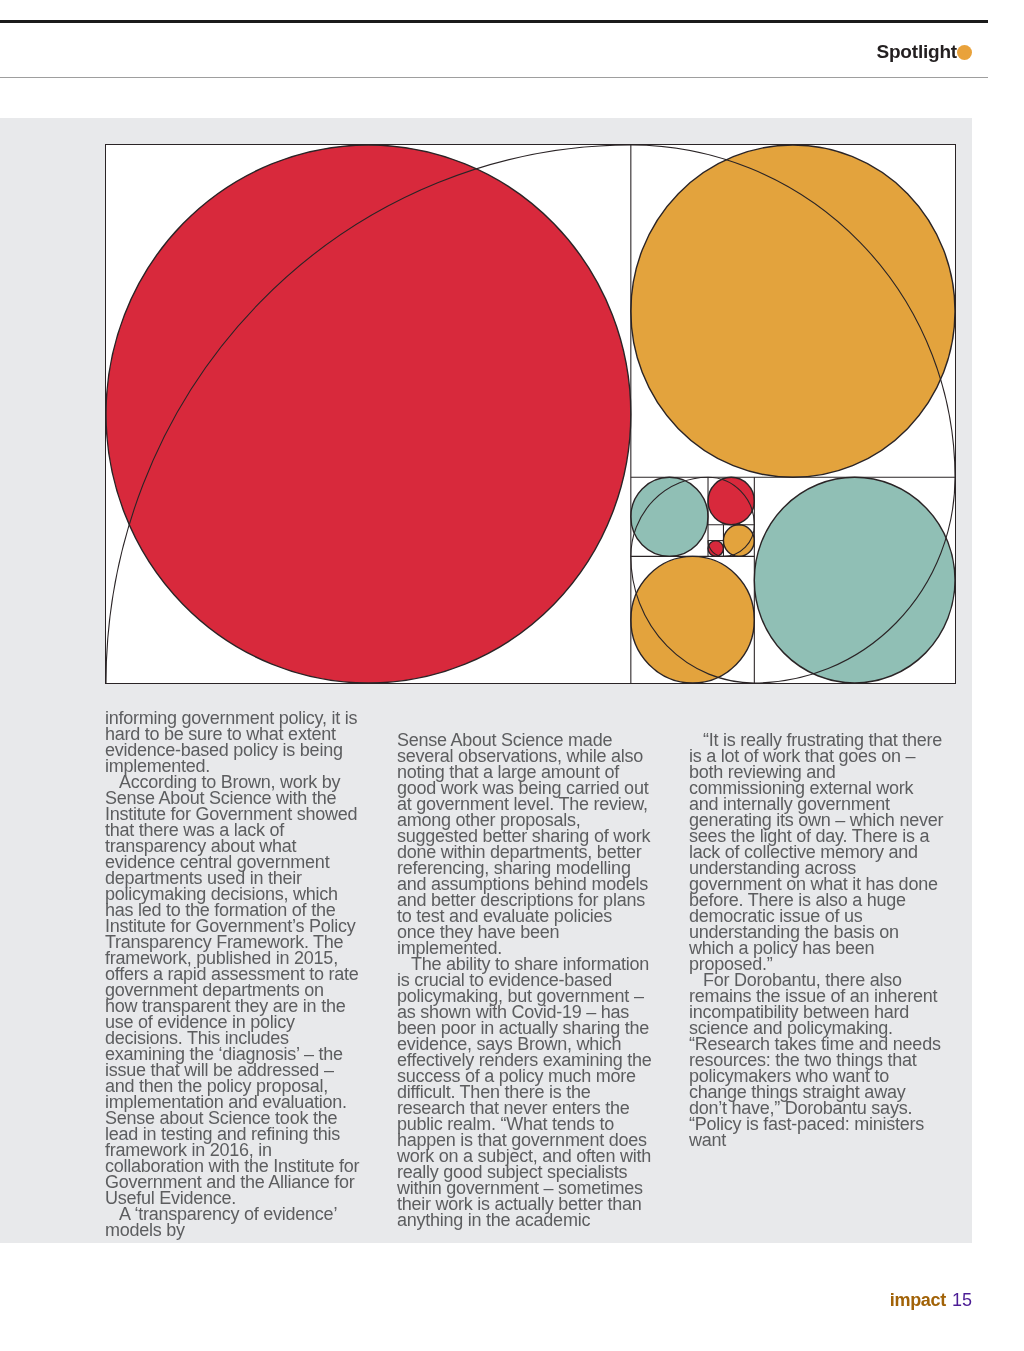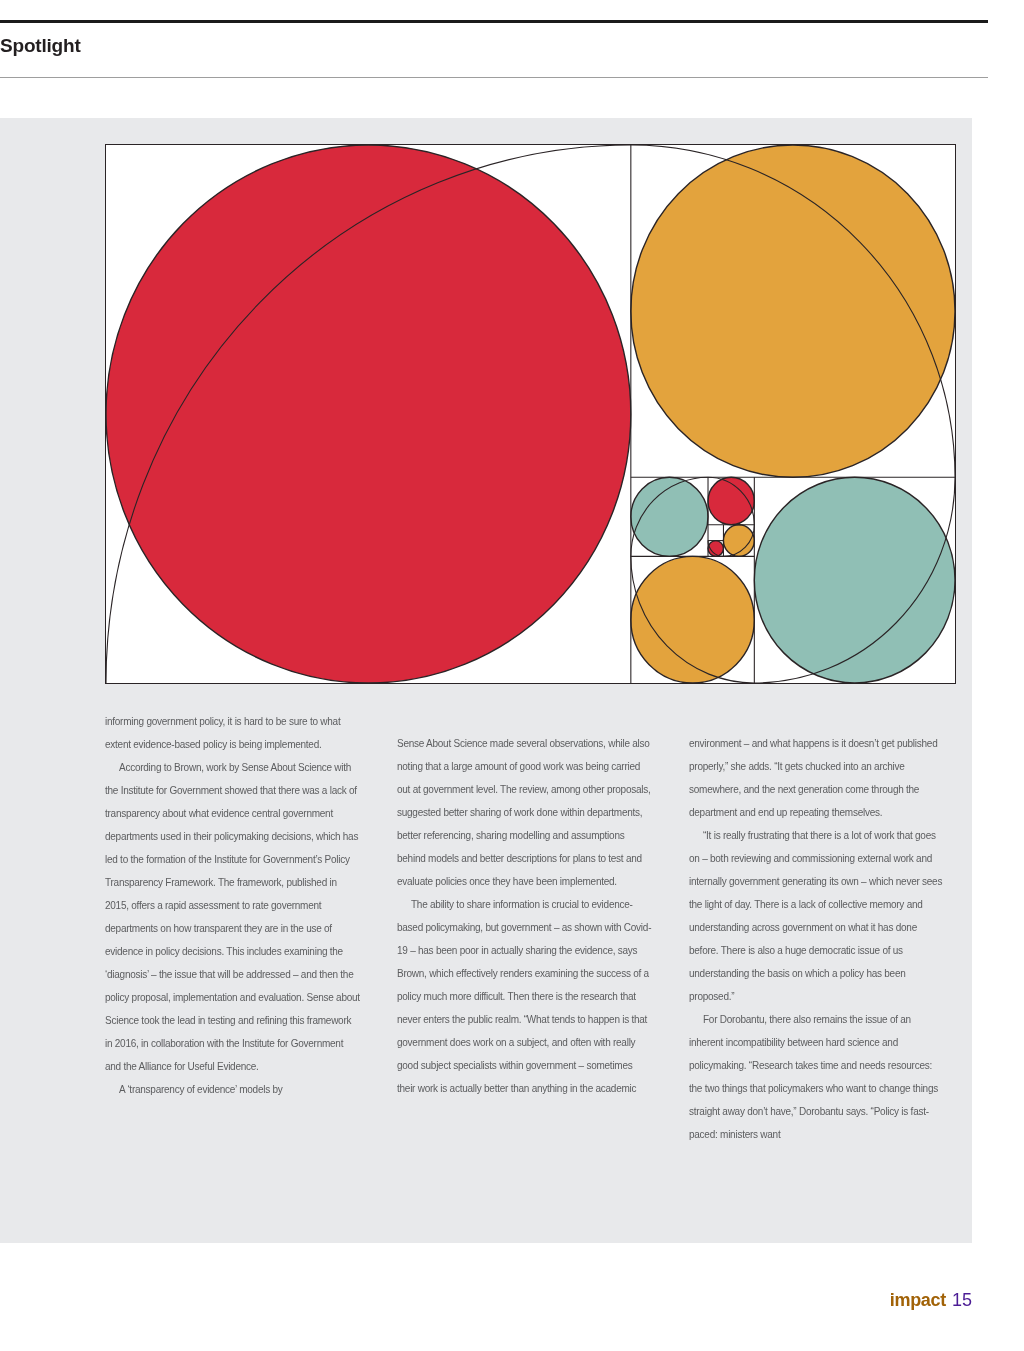--- a/index.html
+++ b/index.html
@@ -4,40 +4,40 @@
 <style>
   html,body{margin:0;padding:0;background:#ffffff;}
   .page{
     position:relative;width:1024px;height:1351px;background:#ffffff;
     font-family:"Liberation Sans","DejaVu Sans",sans-serif;overflow:hidden;
   }
   .rule-thick{position:absolute;left:0;top:20px;width:988px;height:3px;background:#1b1b1b;}
   .rule-thin{position:absolute;left:0;top:77px;width:988px;height:1px;background:#9e9e9e;}
   .header-row{
     position:absolute;left:0;top:38px;width:972px;height:28px;
-    display:flex;justify-content:flex-end;align-items:flex-start;gap:9px;flex-direction:column;
+    display:flex;justify-content:flex-end;align-items:center;
   }
   .spotlight{
     font-size:19px;font-weight:bold;color:#231f20;letter-spacing:-0.2px;
   }
   .spotlight-dot{width:15px;height:15px;border-radius:50%;}
   .panel{position:absolute;left:0;top:118px;width:972px;height:1125px;}
   .artbox{
     position:absolute;left:105px;top:26px;width:849px;height:538px;
     background:#ffffff;border:1.5px solid #2a2426;
   }
   .artbox svg{display:block;width:100%;height:100%;}
   .columns{
     position:absolute;left:105px;top:592px;width:840px;
     display:flex;gap:37px;
   }
   .col{width:255px;}
   .col.offset{padding-top:22px;}
   .col p{
-    margin:0;font-size:10px;line-height:23px;letter-spacing:-0.25px;
+    margin:0;font-size:18px;line-height:16px;letter-spacing:-0.25px;
     color:#5c5d5f;
   }
   .col p.indent{text-indent:14px;}
   .footer{
     position:absolute;left:0;top:1290px;width:972px;text-align:right;
     font-size:18px;line-height:20px;
   }
   .brand{font-weight:bold;letter-spacing:-0.3px;}
   .pageno{color:#4c1d95;margin-left:6px;}
 </style>
@@ -82,21 +82,20 @@
       <div class="col">
           <p>informing government policy, it is hard to be sure to what extent evidence-based policy is being implemented.</p>
           <p class="indent">According to Brown, work by Sense About Science with the Institute for Government showed that there was a lack of transparency about what evidence central government departments used in their policymaking decisions, which has led to the formation of the Institute for Government’s Policy Transparency Framework. The framework, published in 2015, offers a rapid assessment to rate government departments on how transparent they are in the use of evidence in policy decisions. This includes examining the ‘diagnosis’ – the issue that will be addressed – and then the policy proposal, implementation and evaluation. Sense about Science took the lead in testing and refining this framework in 2016, in collaboration with the Institute for Government and the Alliance for Useful Evidence.</p>
           <p class="indent">A ‘transparency of evidence’ models by</p>
         </div>
       <div class="col offset">
           <p>Sense About Science made several observations, while also noting that a large amount of good work was being carried out at government level. The review, among other proposals, suggested better sharing of work done within departments, better referencing, sharing modelling and assumptions behind models and better descriptions for plans to test and evaluate policies once they have been implemented.</p>
           <p class="indent">The ability to share information is crucial to evidence-based policymaking, but government – as shown with Covid-19 – has been poor in actually sharing the evidence, says Brown, which effectively renders examining the success of a policy much more difficult. Then there is the research that never enters the public realm. “What tends to happen is that government does work on a subject, and often with really good subject specialists within government – sometimes their work is actually better than anything in the academic</p>
         </div>
       <div class="col offset">
-          <p>environment – and what happens is it doesn’t get published properly,” she adds. “It gets chucked into an archive somewhere, and the next generation come through the department and end up repeating themselves.</p>
           <p class="indent">“It is really frustrating that there is a lot of work that goes on – both reviewing and commissioning external work and internally government generating its own – which never sees the light of day. There is a lack of collective memory and understanding across government on what it has done before. There is also a huge democratic issue of us understanding the basis on which a policy has been proposed.”</p>
           <p class="indent">For Dorobantu, there also remains the issue of an inherent incompatibility between hard science and policymaking. “Research takes time and needs resources: the two things that policymakers who want to change things straight away don’t have,” Dorobantu says. “Policy is fast-paced: ministers want</p>
         </div>
     </div>
   </div>
 
   <div class="footer">
     <span class="brand" style="color: #a16207;">impact</span><span class="pageno">15</span>
   </div>
 

